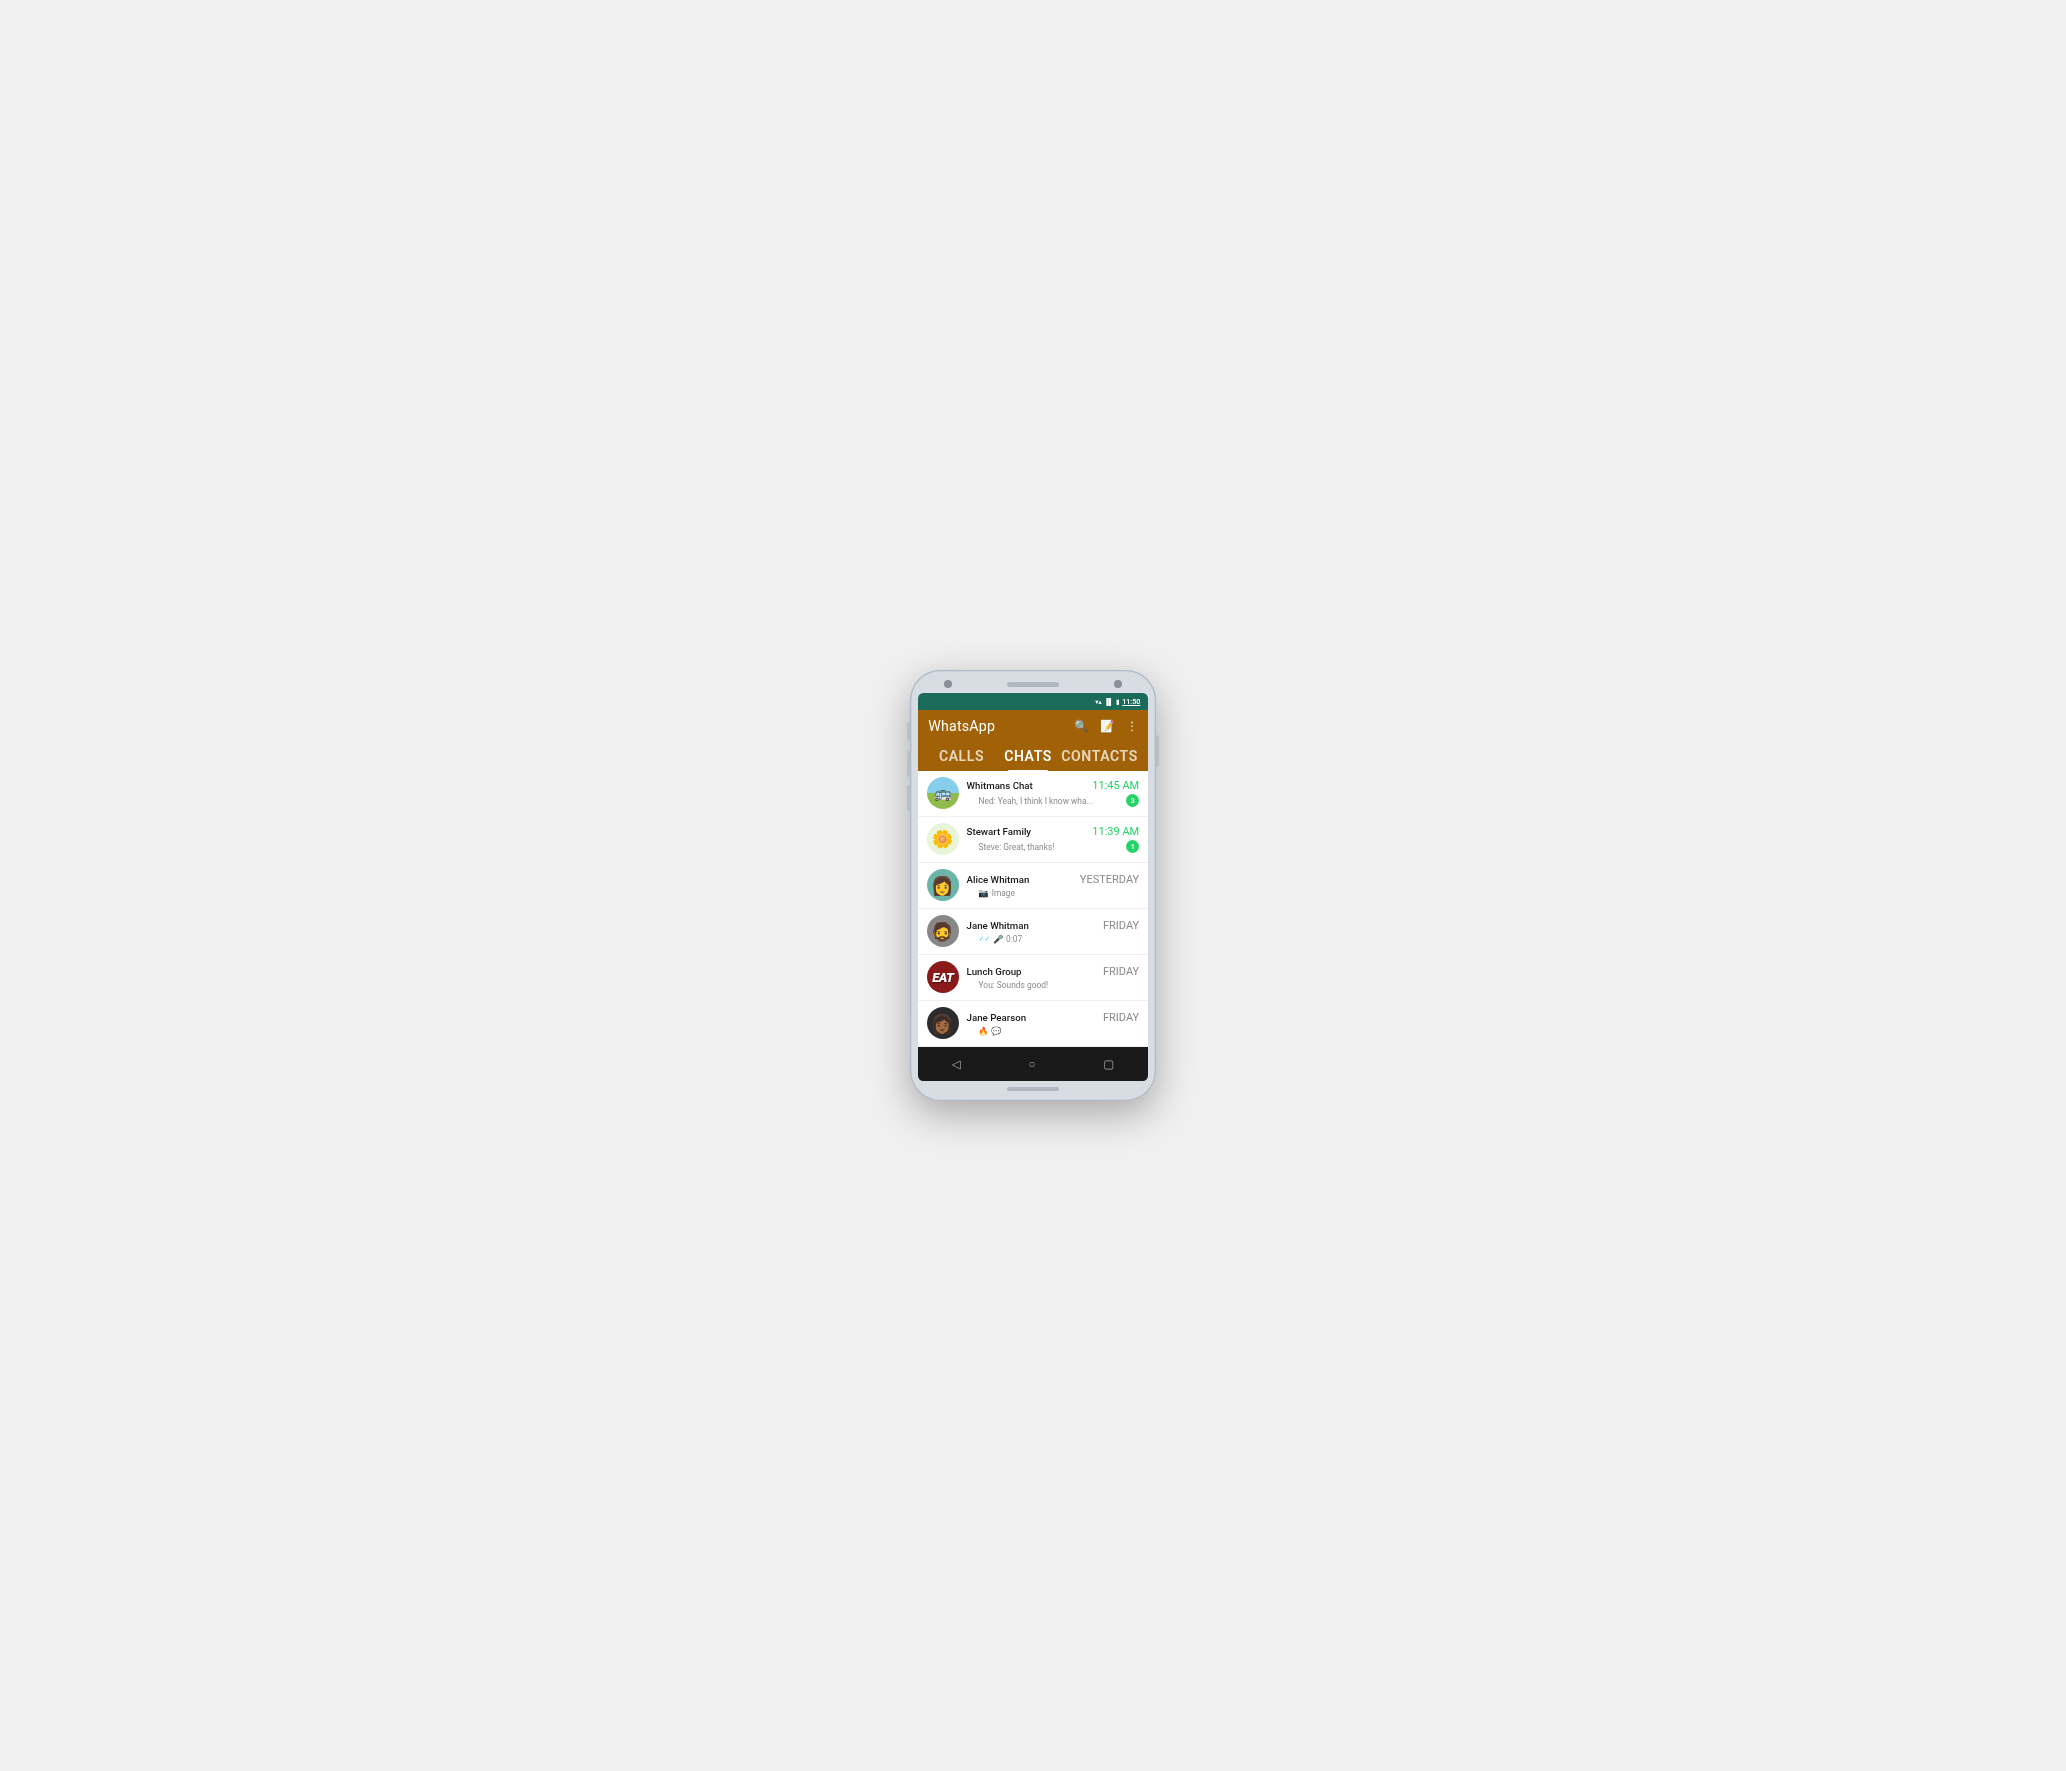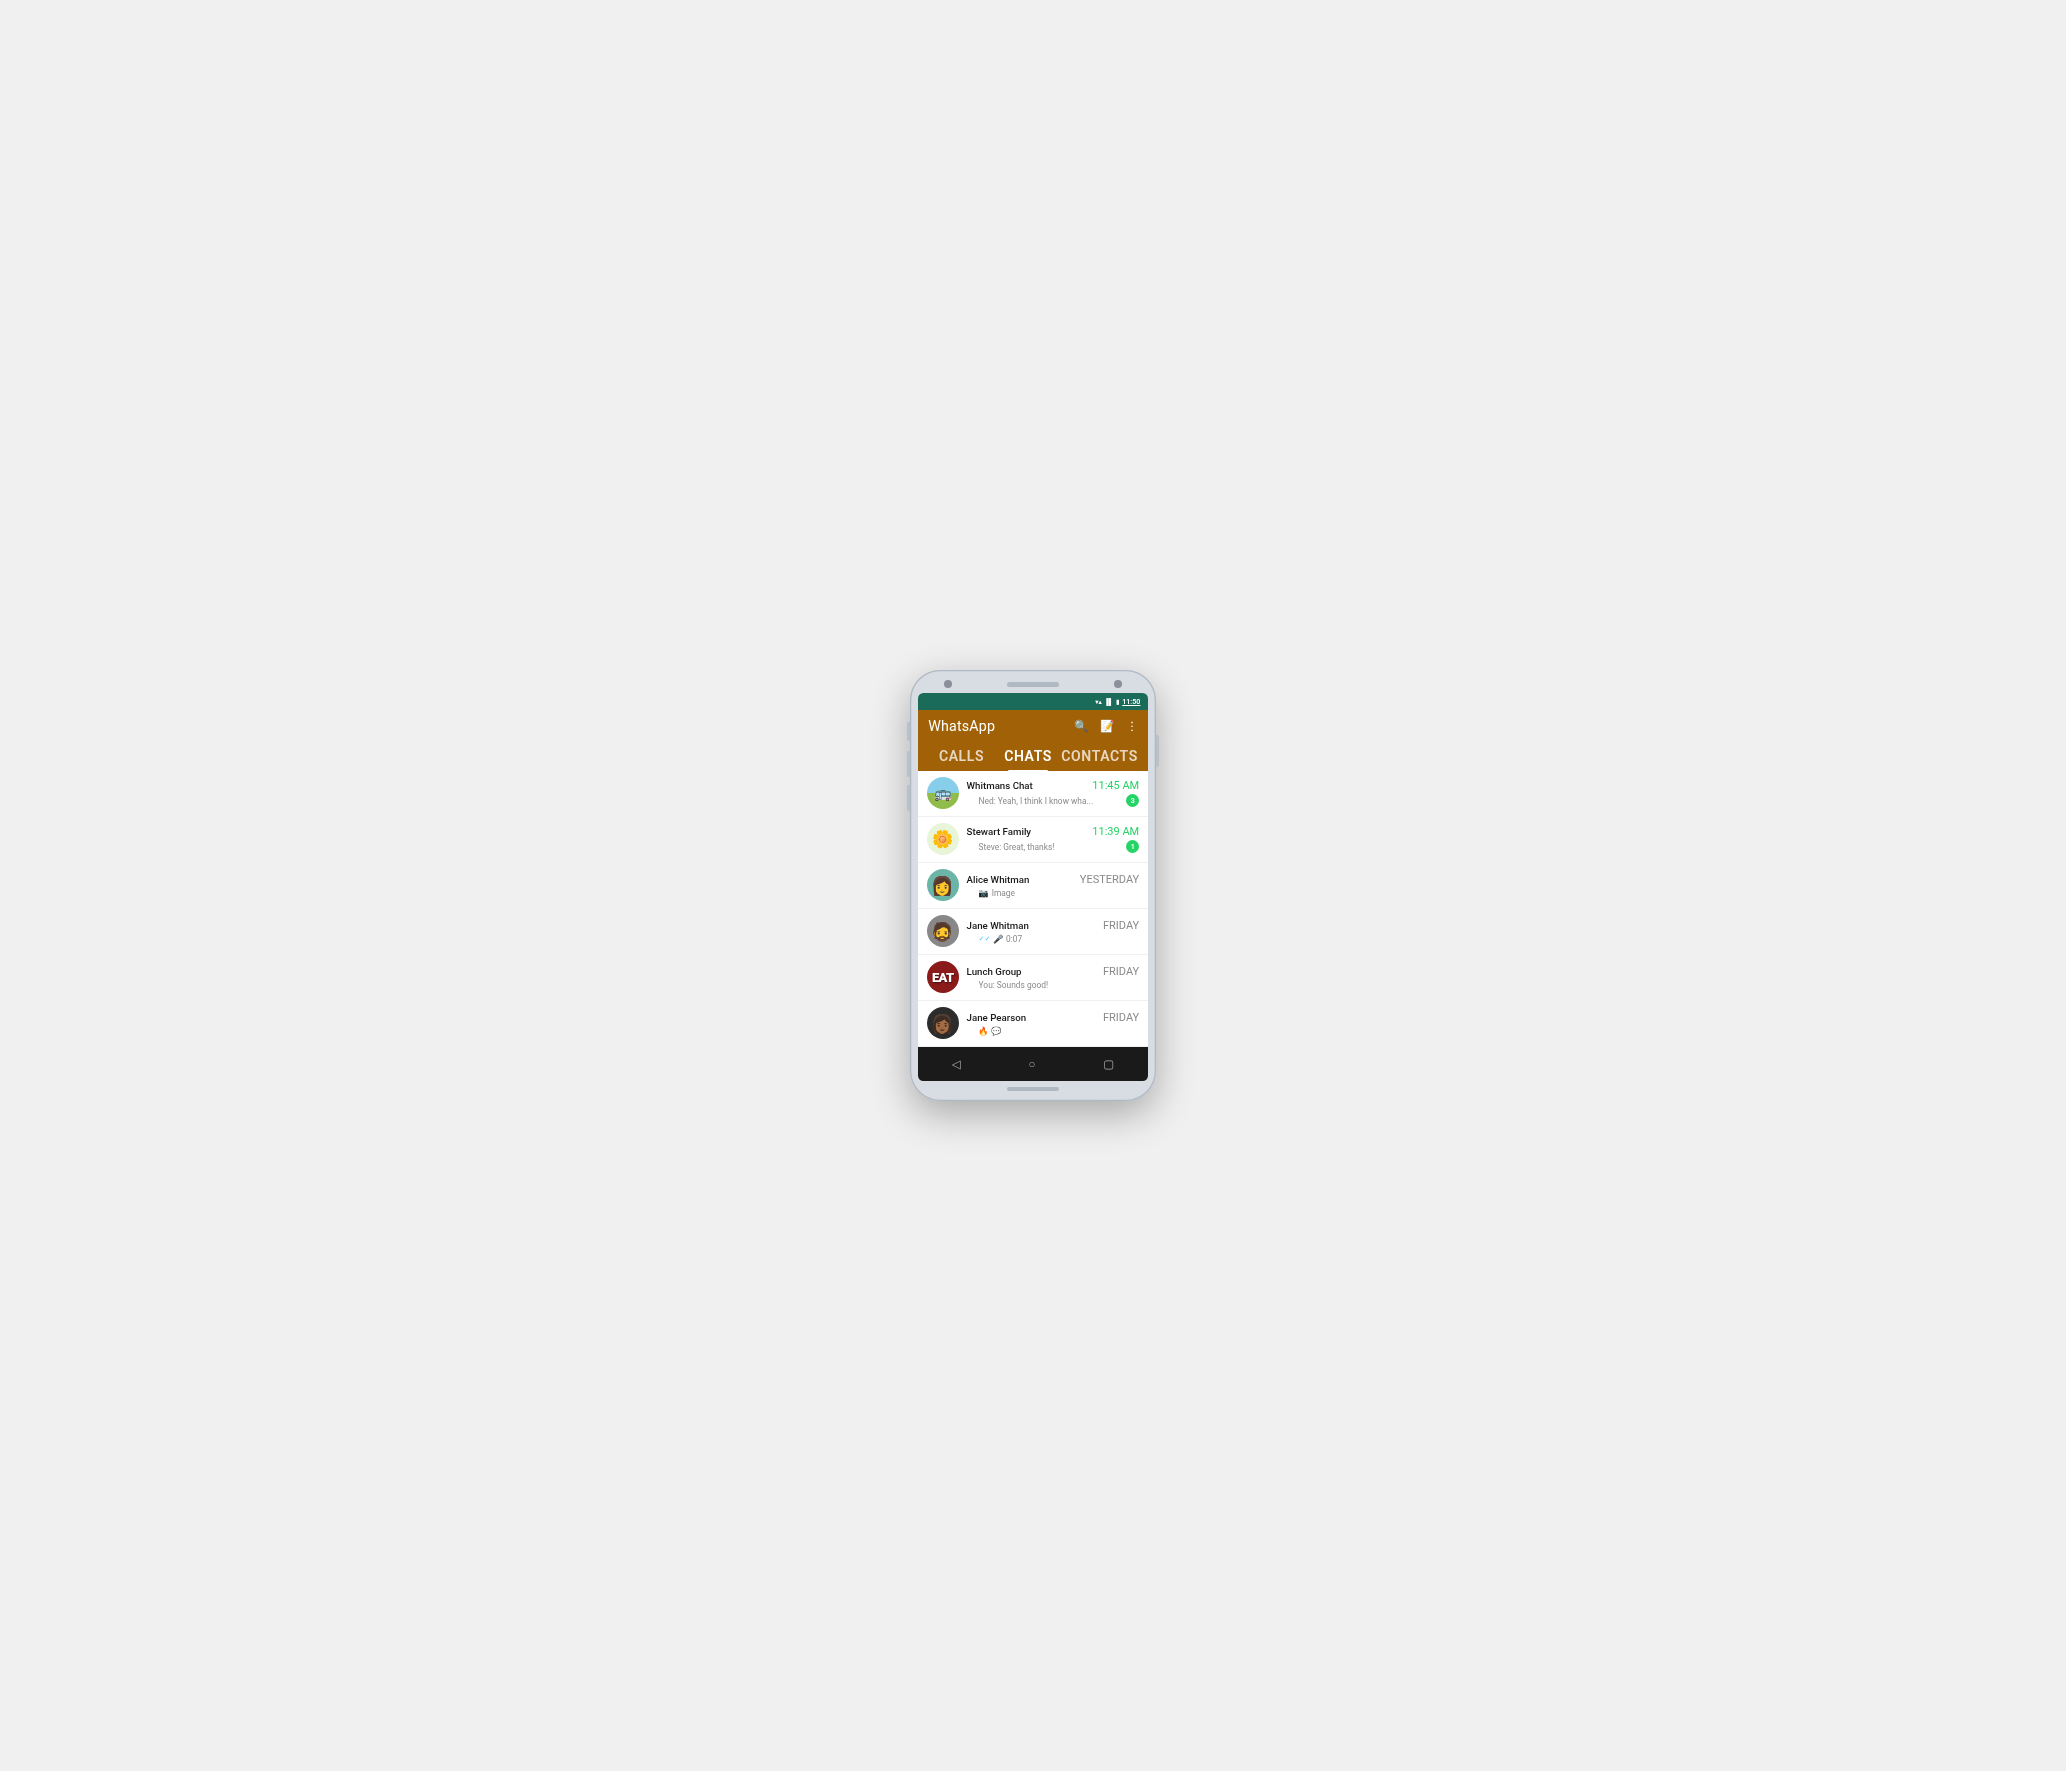--- a/index.html
+++ b/index.html
@@ -511,21 +511,21 @@
             <span class="chat-preview">
               <span class="double-check">✓✓</span>
               <span>🎤</span>
               <span>0:07</span>
             </span>
           </div>
         </div>
       </div>
 
       <div class="chat-item">
-        <div class="avatar" style="background:#0f766e; overflow:hidden;">
+        <div class="avatar" style="background:#0f766e; overflow:hidden;font-style:italic;">
           <div class="eat-sign">EAT</div>
         </div>
         <div class="chat-content">
           <div class="chat-name-row">
             <span class="chat-name">Lunch Group</span>
             <span class="chat-time grey">FRIDAY</span>
           </div>
           <div class="chat-preview-row">
             <span class="chat-preview">You: Sounds good!</span>
           </div>

